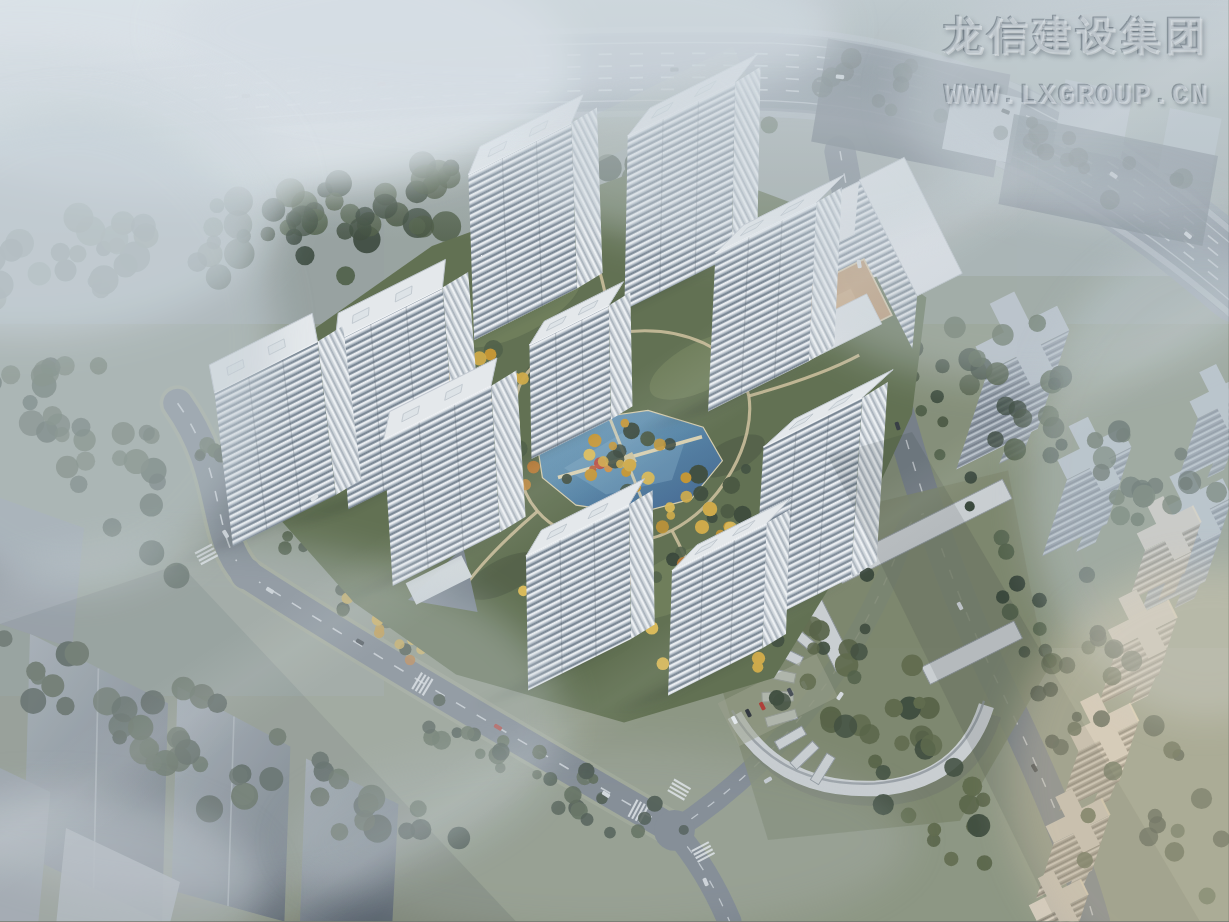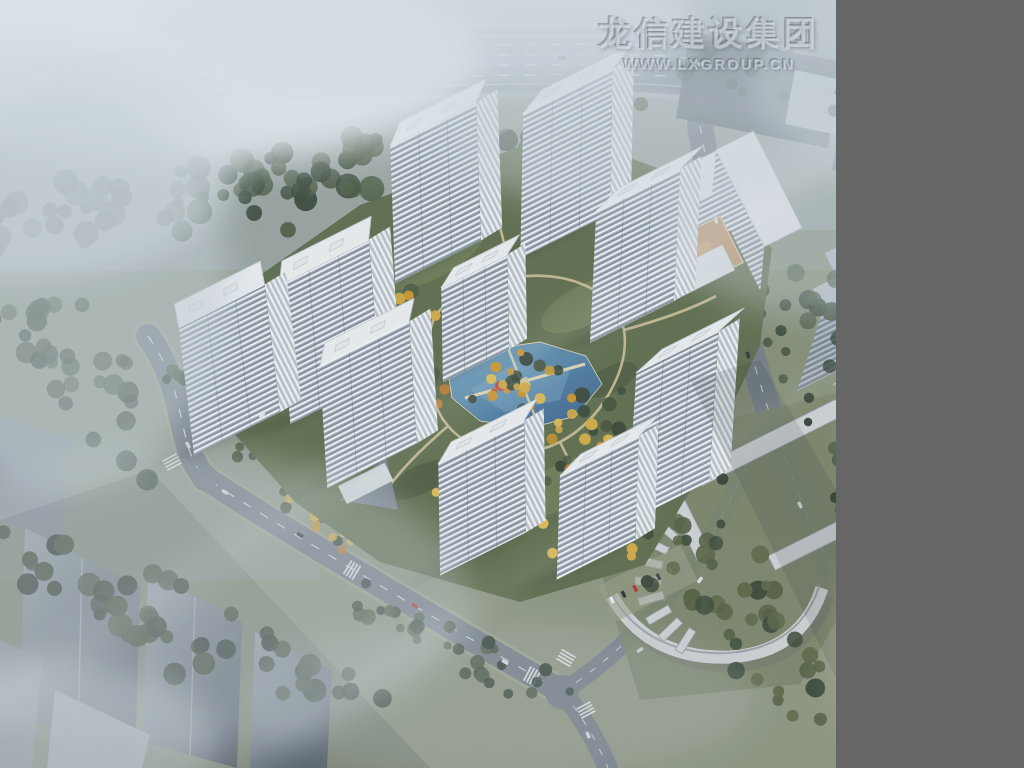--- a/index.html
+++ b/index.html
@@ -1,30 +1,30 @@
 <!DOCTYPE html>
 <html><head>
 <meta charset="utf-8">
 <style>
   html,body{margin:0;padding:0;background:#666;}
-  .stage{position:relative;width:836px;height:768px;overflow:hidden;
-         background:#8d9681;font-family:Liberation Sans, sans-serif;}
+  .stage{position:relative;width:1024px;height:768px;overflow:hidden;
+         background:#8d9681;font-family:Liberation Mono, monospace;}
   .stage svg{position:absolute;left:0;top:0;}
   .watermark{position:absolute;top:12px;right:16px;text-align:right;z-index:5;
              pointer-events:none;}
   .wm-cn{font-size:33px;font-weight:bold;letter-spacing:4px;line-height:1.25;
          color:rgba(216,226,233,0.44);
          text-shadow:1px 1px 0 rgba(255,255,255,0.38),
                     -1px -1px 0 rgba(62,74,86,0.42),
                      2px 2px 4px rgba(52,62,74,0.38);}
-  .wm-url{font-size:15px;font-weight:bold;letter-spacing:2px;margin-top:2px;
+  .wm-url{font-size:23px;font-weight:bold;letter-spacing:2px;margin-top:14px;
           color:rgba(210,220,228,0.42);
           text-shadow:1px 1px 0 rgba(255,255,255,0.35),
                      -1px -1px 0 rgba(62,74,86,0.40),
-                      2px 2px 3px rgba(52,62,74,0.35);text-align:center;}
+                      2px 2px 3px rgba(52,62,74,0.35);}
 </style>
 </head>
 <body>
 
 <div class="stage">
   <svg id="scene" width="1024" height="768" viewBox="0 0 1024 768">
       <defs>
         <linearGradient id="pondGrad" x1="0" y1="0" x2="1" y2="1">
           <stop offset="0" stop-color="#7fa9c4" stop-opacity="1"></stop>
           <stop offset="0.45" stop-color="#5586a8" stop-opacity="1"></stop>

